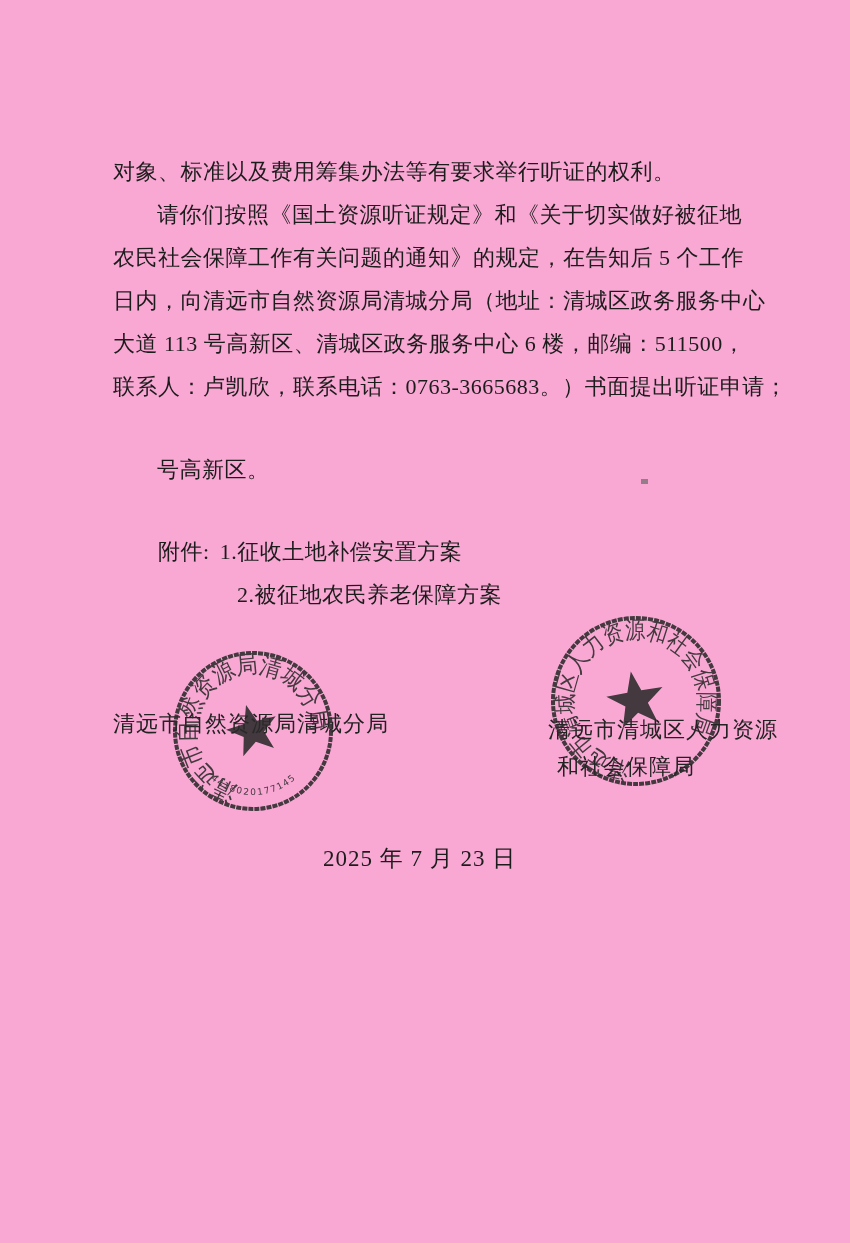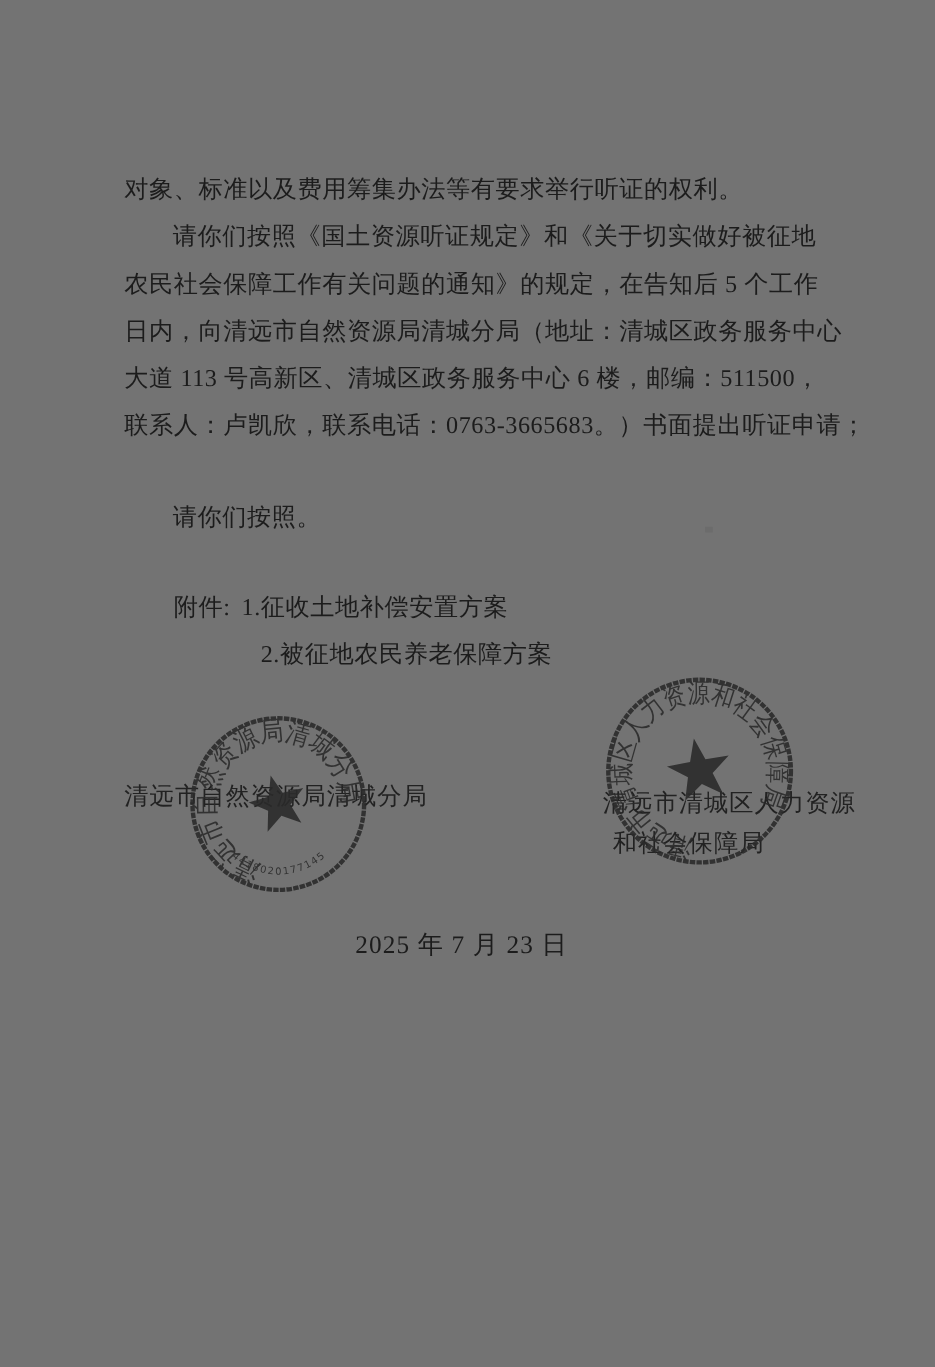--- a/index.html
+++ b/index.html
@@ -1,21 +1,21 @@
 <!DOCTYPE html>
 <html><head>
 <meta charset="utf-8">
 <style>
   * { margin: 0; padding: 0; box-sizing: border-box; }
   html, body { background: #e8e8e8; }
   .page {
     position: relative;
     width: 850px;
     height: 1243px;
-    background: #737373;
+    background: #f9a8d4;
     font-family: "Liberation Serif", "DejaVu Serif", serif;
     color: #1c1c1c;
     overflow: hidden;
     margin: 0 auto;
   }
   .tline {
     position: absolute;
     font-size: 22px;
     line-height: 27px;
     letter-spacing: 0.5px;
@@ -57,21 +57,21 @@
 <body>
 
 <div class="page">
 
   <div class="tline" style="left:113px; top:158px;">对象、标准以及费用筹集办法等有要求举行听证的权利。</div>
   <div class="tline" style="left:157px; top:201px;">请你们按照《国土资源听证规定》和《关于切实做好被征地</div>
   <div class="tline" style="left:113px; top:244px;font-family:Liberation Serif, serif;">农民社会保障工作有关问题的通知》的规定，在告知后 5 个工作</div>
   <div class="tline" style="left:113px; top:287px;">日内，向清远市自然资源局清城分局（地址：清城区政务服务中心</div>
   <div class="tline" style="left:113px; top:330px;">大道 113 号高新区、清城区政务服务中心 6 楼，邮编：511500，</div>
   <div class="tline" style="left:113px; top:373px;">联系人：卢凯欣，联系电话：0763-3665683。）书面提出听证申请；</div>
-  <div class="tline" style="left:157px; top:456px;">请你们按照。</div>
+  <div class="tline" style="left:157px; top:456px;">号高新区。</div>
 
   <div class="tline" style="left:158px; top:538px;">
     <span class="att-label">附件:</span><span>1.征收土地补偿安置方案</span>
   </div>
   <div class="tline" style="left:237px; top:581px;">2.被征地农民养老保障方案</div>
 
   <div class="scan-speck"></div>
 
   <div class="org-name" style="left:113px; top:710px;">清远市自然资源局清城分局</div>
   <div class="org-name" style="left:513px; top:716px;margin-left:35px;">清远市清城区人力资源</div>

